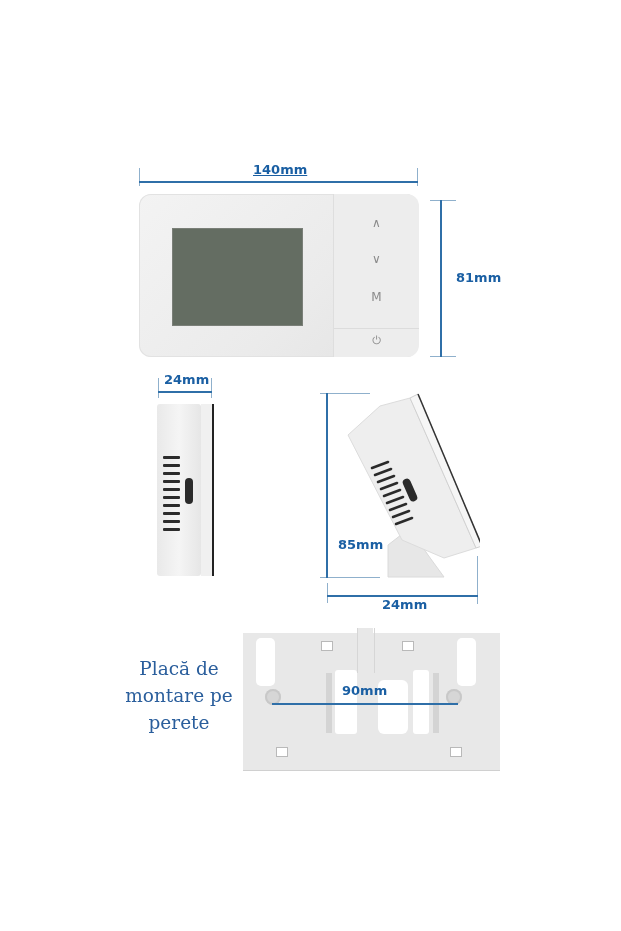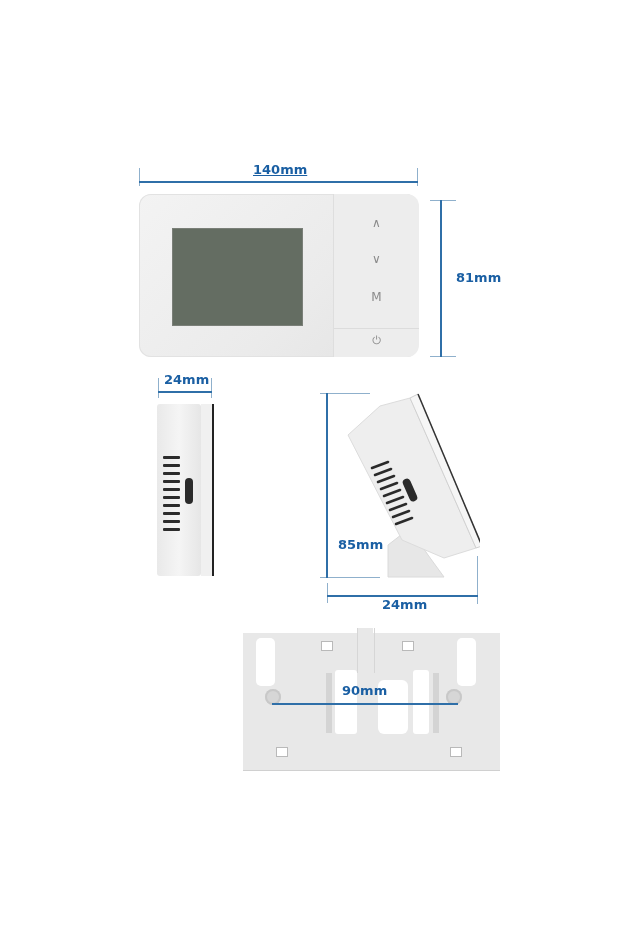--- a/index.html
+++ b/index.html
@@ -108,20 +108,23 @@
       <line x1="50" y1="120" x2="66" y2="114"></line>
       <line x1="53" y1="127" x2="69" y2="121"></line>
       <line x1="56" y1="134" x2="72" y2="128"></line>
     </g>
     <rect x="66" y="88" width="8" height="24" rx="4" fill="#2a2a2a" transform="rotate(-24 70 100)"></rect>
   </svg>
 </div>
 
 <div>
   <div class="abs plate-label">
+    <div>Placă de</div>
+    <div>montare pe</div>
+    <div>perete</div>
   </div>
 
   <div class="abs plate">
     <div class="abs" style="left:114px;top:-5px;width:16px;height:8px;background:#e8e8e8;"></div>
     <div class="slot" style="left:13px;top:5px;width:19px;height:48px;"></div>
     <div class="slot" style="left:214px;top:5px;width:19px;height:48px;"></div>
     <div class="clip" style="left:78px;top:8px;"></div>
     <div class="clip" style="left:159px;top:8px;"></div>
     <div class="clip" style="left:33px;top:114px;"></div>
     <div class="clip" style="left:207px;top:114px;"></div>

